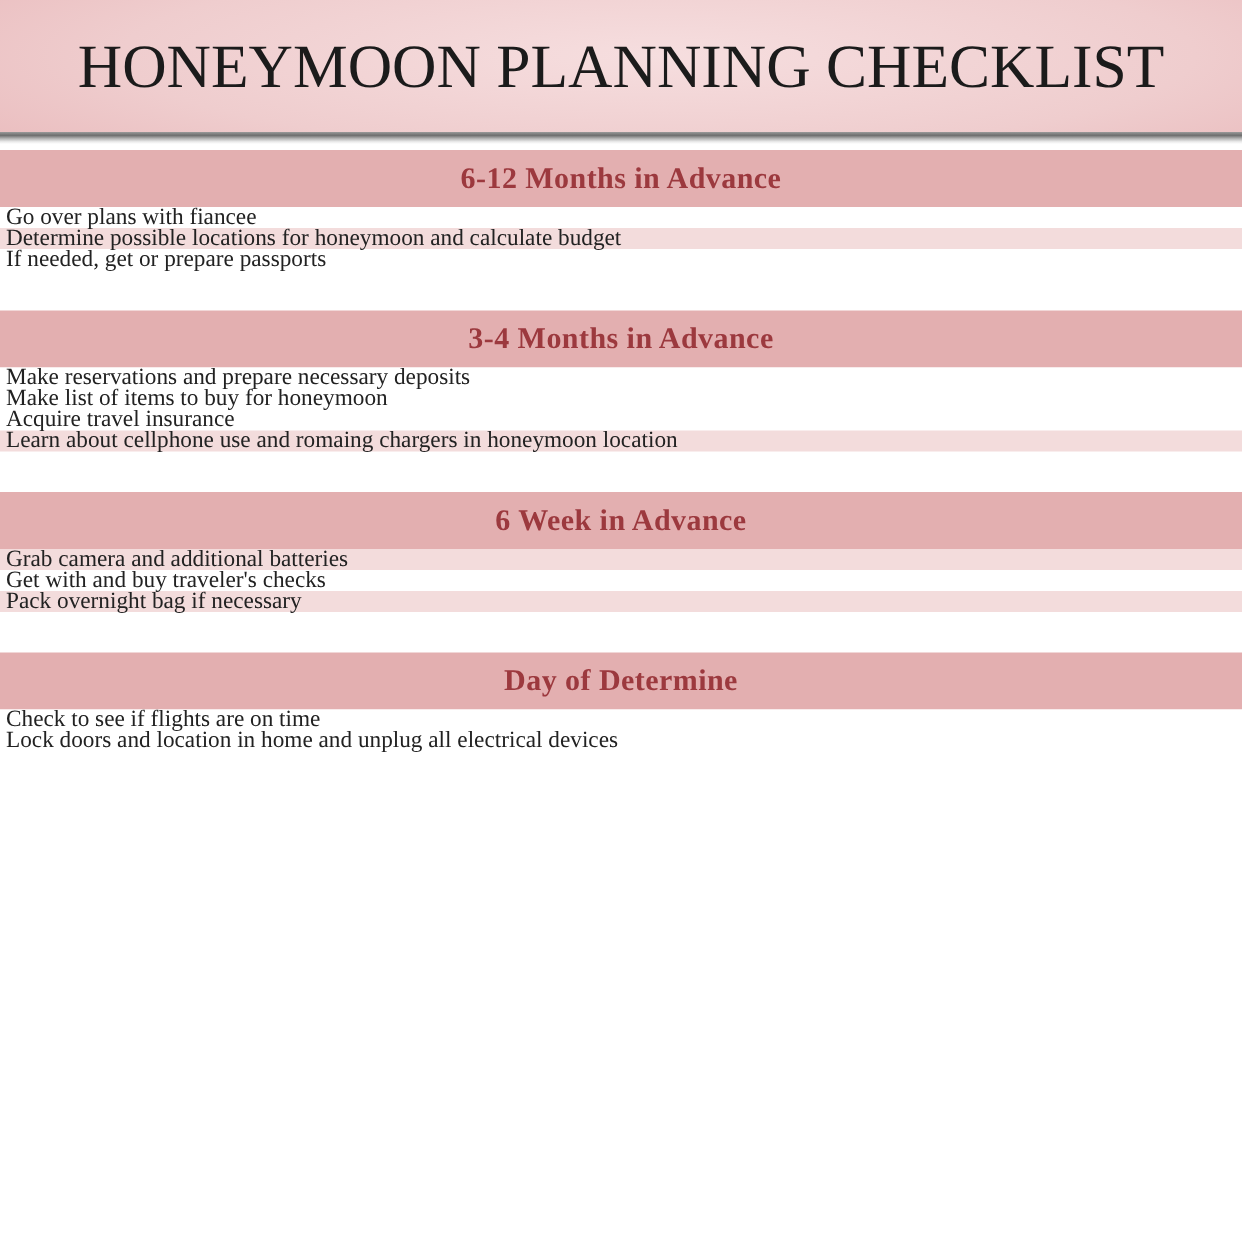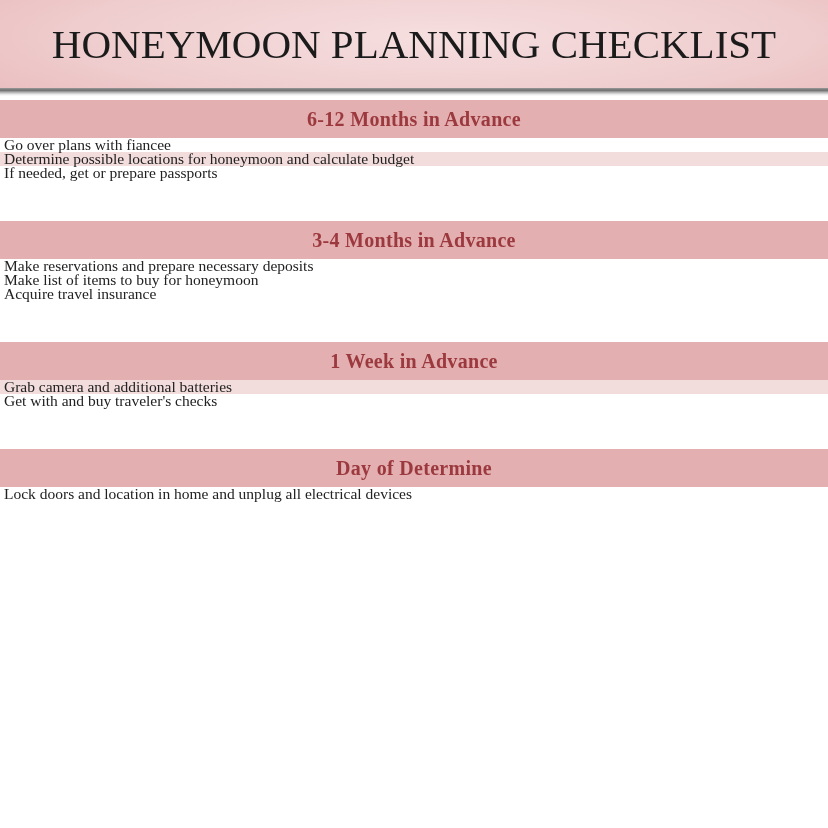--- a/index.html
+++ b/index.html
@@ -28,21 +28,21 @@
     letter-spacing: 0px;
     color: var(--title-text);
     white-space: nowrap;
   }
   .divider {
     height: 8px;
     background: linear-gradient(180deg,
       #9a9a9a 0%, #6e6e6e 28%, #b5b5b5 55%, #e9e9e9 80%, #ffffff 100%);
   }
   main { padding: 0; }
-  .section { margin-top: 41px; }
+  .section { margin-top: 27px; }
   .section:first-child { margin-top: 4px; }
   .sec-head {
     height: 38px;
     line-height: 38px;
     text-align: center;
     background: var(--section-bg);
     color: var(--section-text);
     font-size: 20px;
     font-weight: bold;
     letter-spacing: 0.3px;
@@ -90,33 +90,42 @@
       <div class="sec-head">3-4 Months in Advance</div>
       <div class="row">
         <span>Make reservations and prepare necessary deposits</span>
       </div>
       <div class="row">
         <span>Make list of items to buy for honeymoon</span>
       </div>
       <div class="row">
         <span>Acquire travel insurance</span>
       </div>
+      <div class="row alt">
+        <span>Learn about cellphone use and romaing chargers in honeymoon location</span>
+      </div>
     </section>
 
     <section class="section">
-      <div class="sec-head">1 Week in Advance</div>
+      <div class="sec-head">6 Week in Advance</div>
       <div class="row alt">
         <span>Grab camera and additional batteries</span>
       </div>
       <div class="row">
         <span>Get with and buy traveler's checks</span>
       </div>
+      <div class="row alt">
+        <span>Pack overnight bag if necessary</span>
+      </div>
     </section>
 
     <section class="section">
       <div class="sec-head">Day of Determine</div>
+      <div class="row">
+        <span>Check to see if flights are on time</span>
+      </div>
       <div class="row">
         <span>Lock doors and location in home and unplug all electrical devices</span>
       </div>
     </section>
 
   </main>
 </div>
 
 </body></html>

